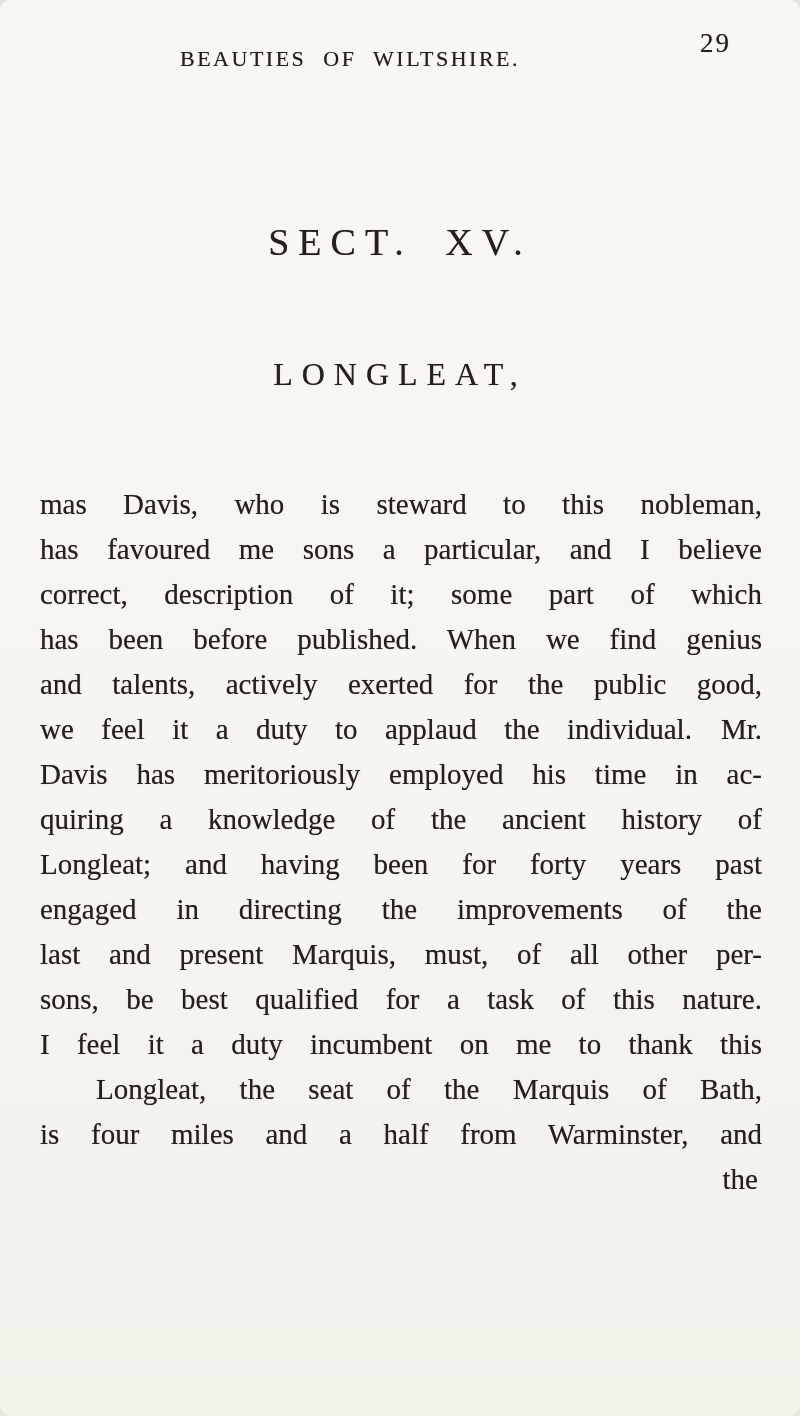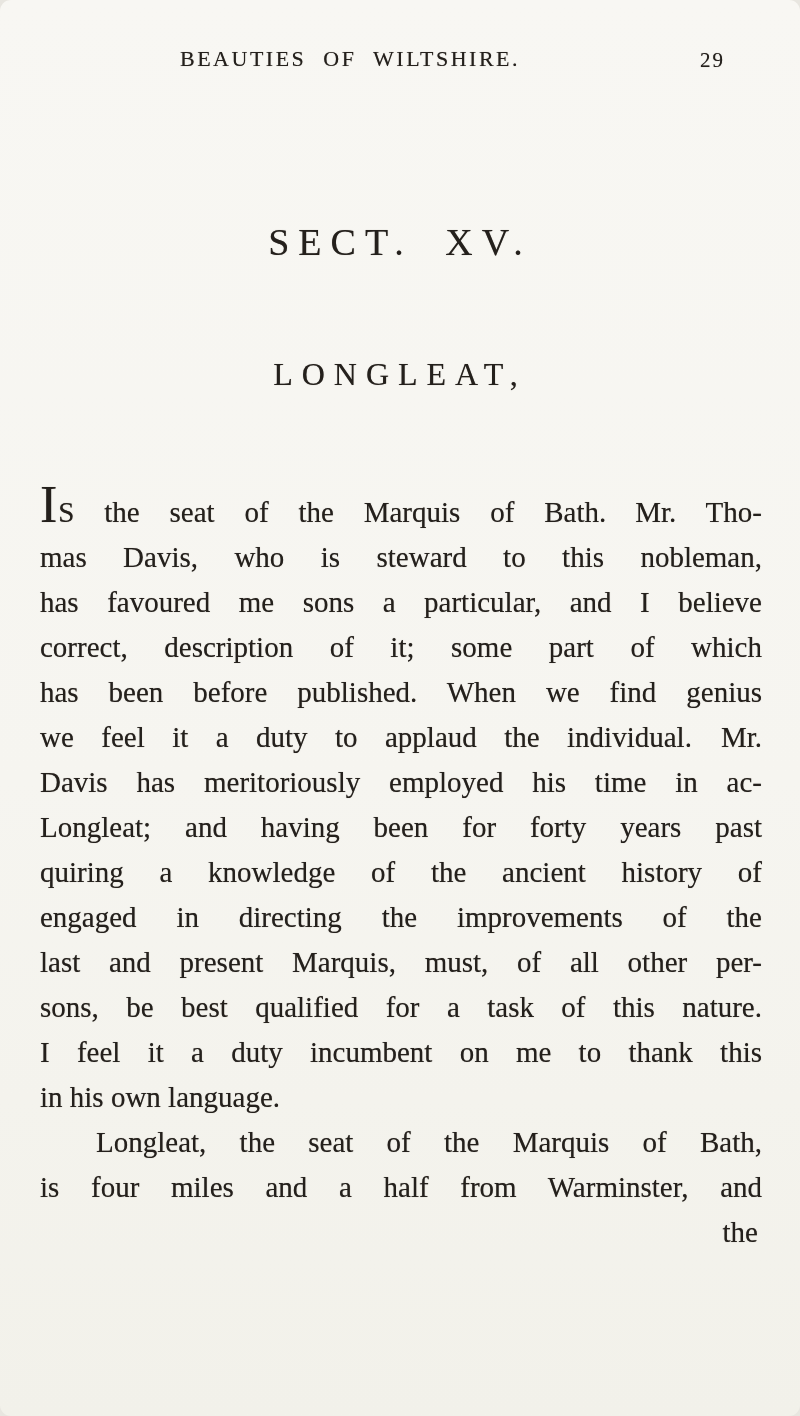--- a/index.html
+++ b/index.html
@@ -19,23 +19,23 @@
     position: absolute;
     top: 46px;
     left: 180px;
     font-size: 22px;
     letter-spacing: 2.5px;
     word-spacing: 9px;
     white-space: nowrap;
   }
   .page-number {
     position: absolute;
-    top: 48px;
+    top: 28px;
     left: 700px;
-    font-size: 21px;
+    font-size: 27px;
     letter-spacing: 2px;
   }
   .section-heading {
     position: absolute;
     top: 220px;
     left: 0;
     width: 100%;
     text-align: center;
     font-size: 38px;
     letter-spacing: 9px;
@@ -86,32 +86,31 @@
 <div class="page">
 
   <div class="running-title">BEAUTIES OF WILTSHIRE.</div>
   <div class="page-number">29</div>
 
   <div class="section-heading">SECT. XV.</div>
 
   <div class="subsection-heading">LONGLEAT,</div>
 
   <div class="body-text">
-    <div class="line"><span class="dropcap">I</span><span>S the seat of the Marquis of Bath. Mr. Tho-</span></div>
     <div class="line">mas Davis, who is steward to this nobleman,</div>
     <div class="line">has favoured me sons a particular, and I believe</div>
     <div class="line">correct, description of it; some part of which</div>
     <div class="line">has been before published. When we find genius</div>
+    <div class="line">and talents, actively exerted for the public good,</div>
     <div class="line">we feel it a duty to applaud the individual. Mr.</div>
     <div class="line">Davis has meritoriously employed his time in ac-</div>
+    <div class="line">quiring a knowledge of the ancient history of</div>
     <div class="line">Longleat; and having been for forty years past</div>
-    <div class="line">quiring a knowledge of the ancient history of</div>
     <div class="line">engaged in directing the improvements of the</div>
     <div class="line">last and present Marquis, must, of all other per-</div>
     <div class="line">sons, be best qualified for a task of this nature.</div>
     <div class="line">I feel it a duty incumbent on me to thank this</div>
-    <div class="line line--end">in his own language.</div>
     <div class="line line--indent">Longleat, the seat of the Marquis of Bath,</div>
     <div class="line">is four miles and a half from Warminster, and</div>
     <div class="line catchword-line">the</div>
   </div>
 
 </div>
 
 </body></html>

